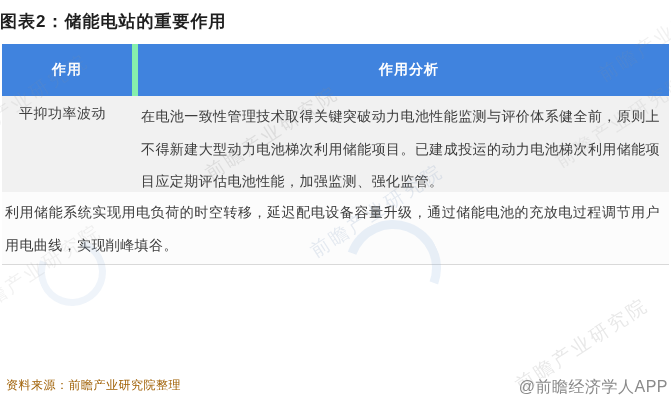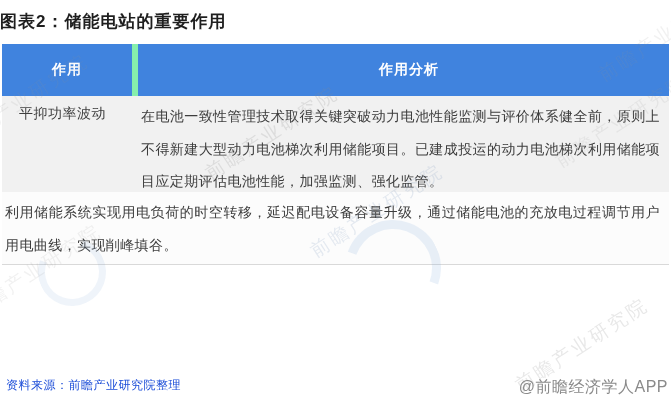--- a/index.html
+++ b/index.html
@@ -27,21 +27,21 @@
   .tr.r1{height:96px;background:#f1f1f1;}
   .tr.r2{height:72px;background:#fcfcfc;}
   .tr.r3{height:106px;background:#f1f1f1;}
   .td{box-sizing:border-box;color:#3d3d3d;font-size:14px;}
   .td.role{width:136px;padding:9px 2px 0 17px;letter-spacing:0.5px;}
   .td.analysis{
     flex:1;padding:4px 9px 0 3px;line-height:32.5px;
     text-align:justify;letter-spacing:0.4px;
   }
   .footer-left{
-    position:absolute;left:6px;top:377px;font-size:12px;color:#1d4ed8;letter-spacing:0.5px;text-align:right;
+    position:absolute;left:6px;top:377px;font-size:12px;color:#a16207;letter-spacing:0.5px;text-align:right;
   }
   .footer-right{
     position:absolute;right:3px;top:377px;font-size:16px;color:#8a8a8a;letter-spacing:0.5px;
   }
   .wm{
     position:absolute;white-space:nowrap;pointer-events:none;
     transform:rotate(-33deg);font-size:19px;letter-spacing:3px;
     color:rgba(140,140,140,0.20);z-index:5;
   }
   .wm.blue{color:rgba(135,160,195,0.20);}

